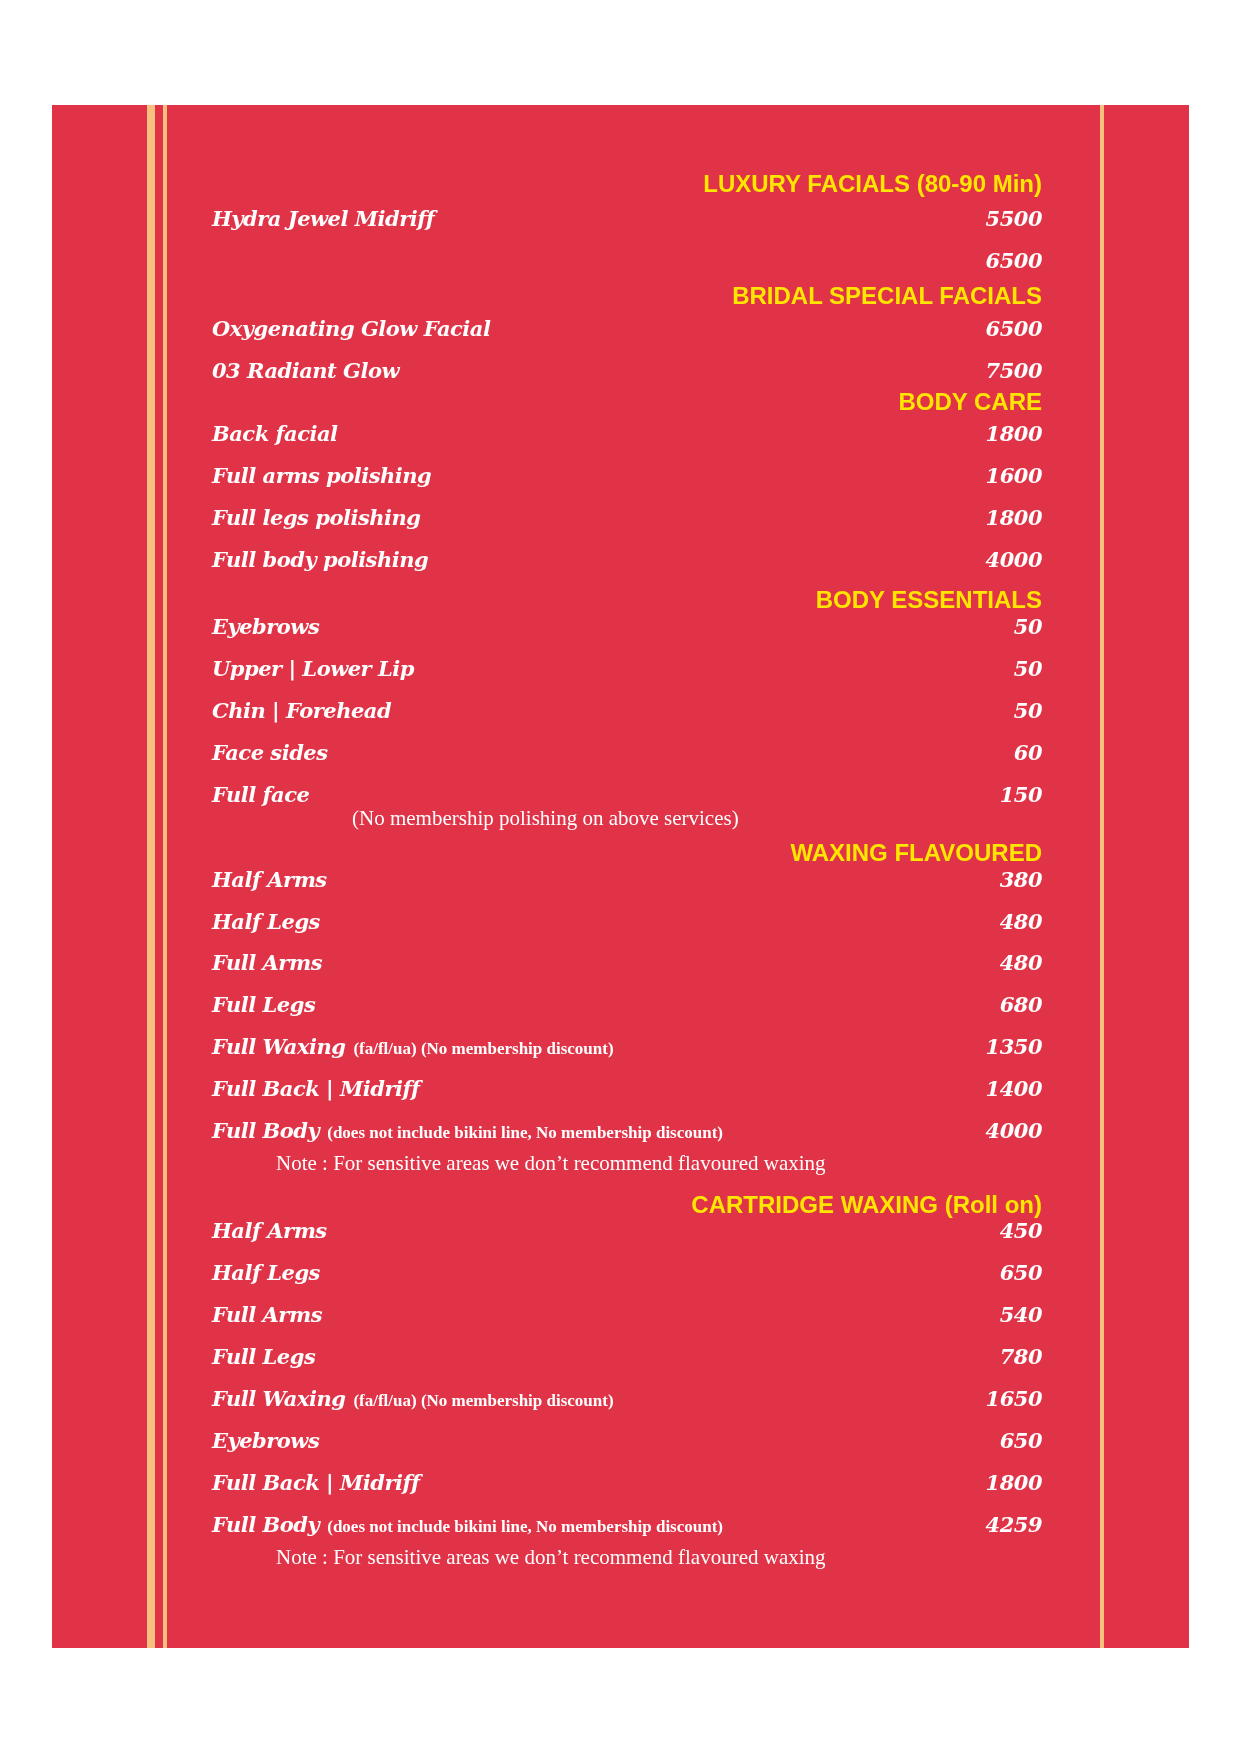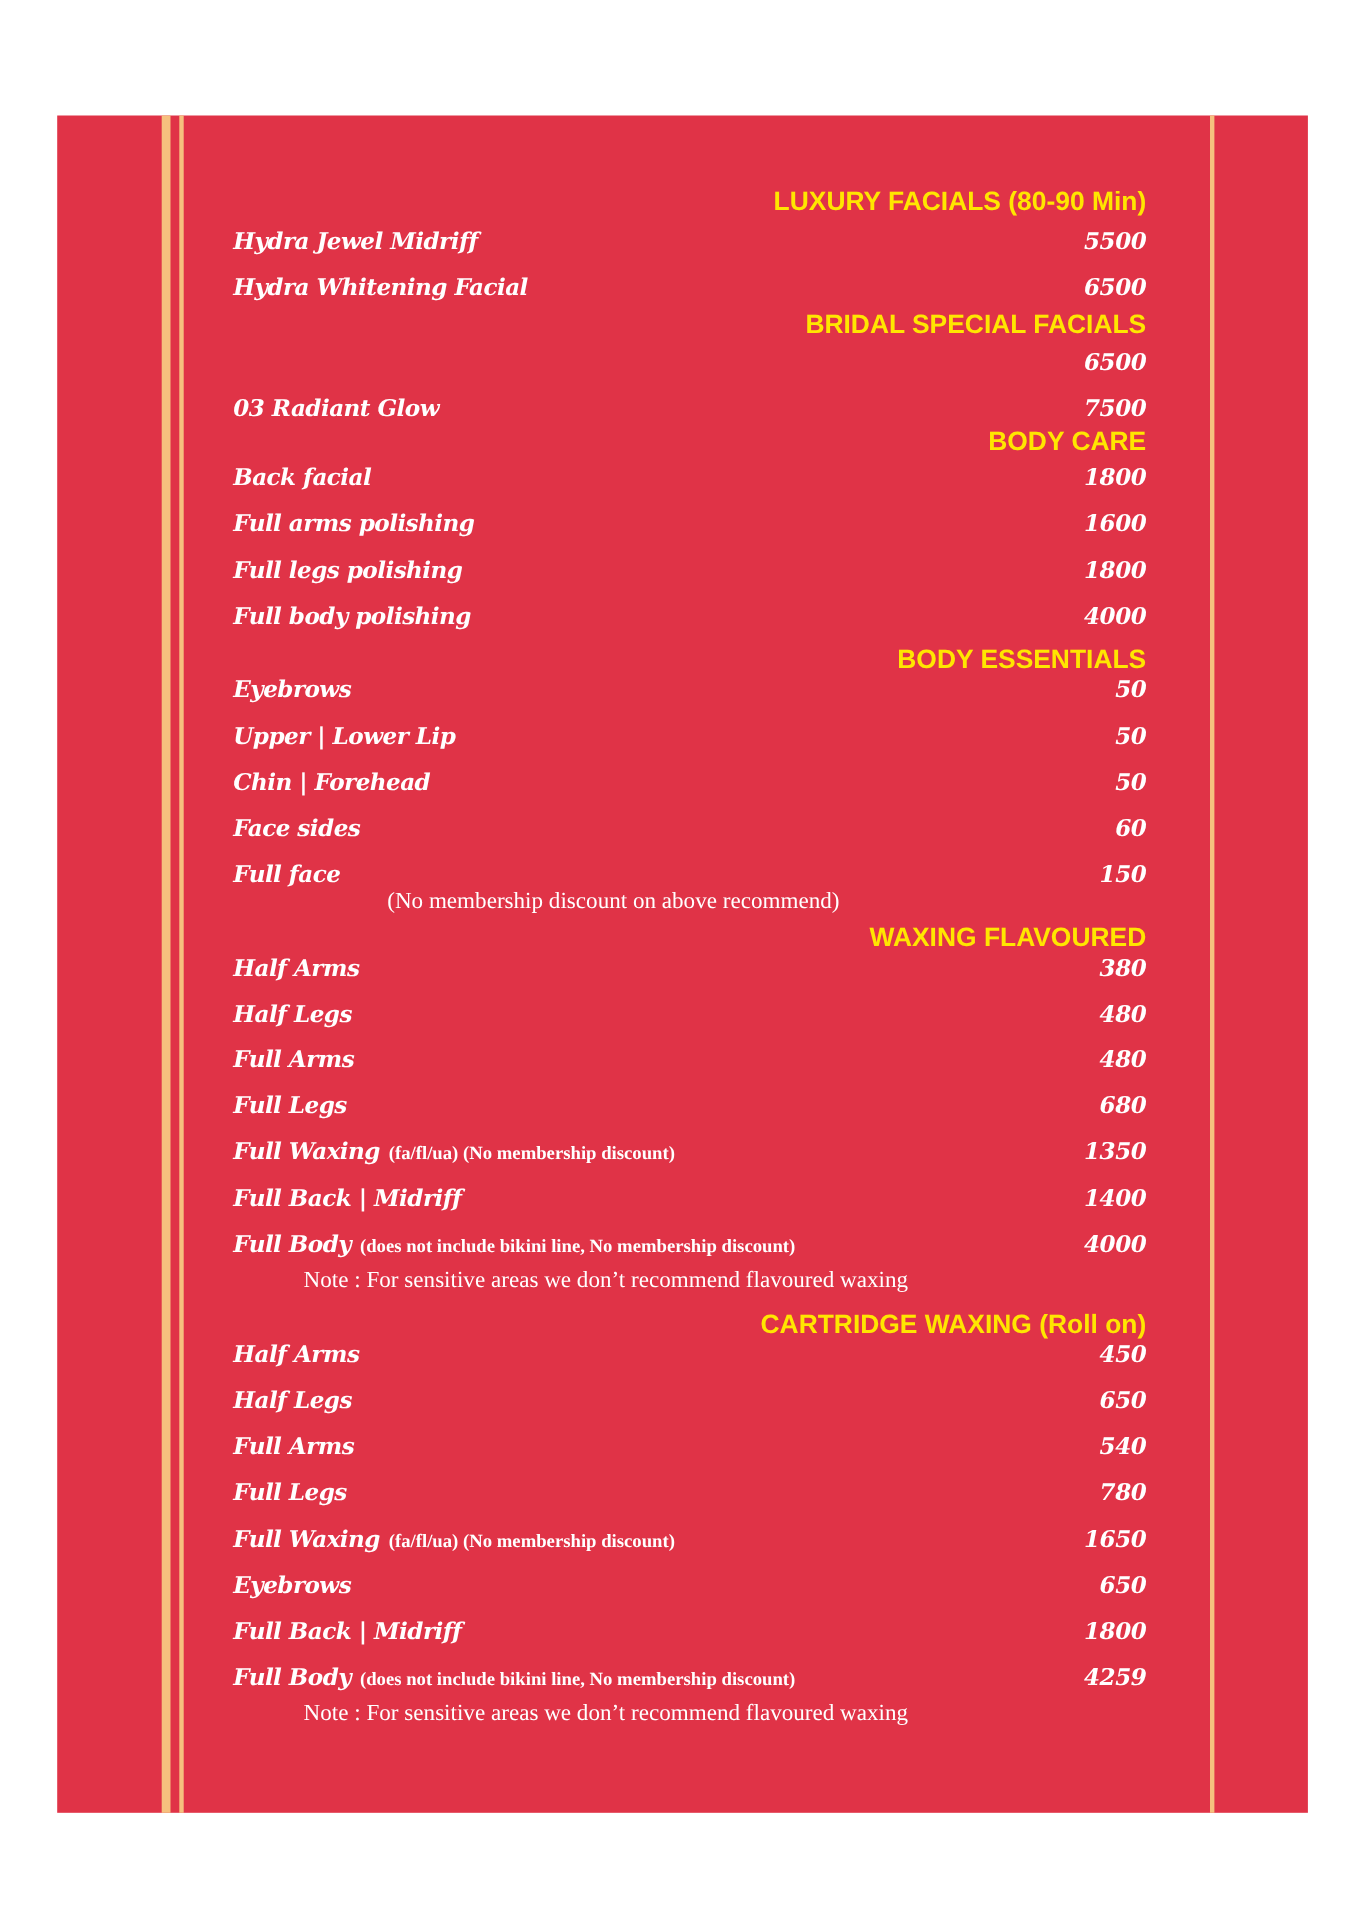--- a/index.html
+++ b/index.html
@@ -22,25 +22,25 @@
   <div class="stripe" style="left:1048px;width:4px;"></div>
 </div>
 
 <div id="menu">
     <div class="heading" style="top: 167px;">LUXURY FACIALS (80-90 Min)</div>
     <div class="row" style="top: 202px;">
       <span class="name"><span>Hydra Jewel Midriff</span></span>
       <span class="price">5500</span>
     </div>
     <div class="row" style="top: 244px;">
-      <span class="name"><span>Hydra Whitening Facial</span></span>
       <span class="price">6500</span>
     </div>
     <div class="heading" style="top: 279px;">BRIDAL SPECIAL FACIALS</div>
     <div class="row" style="top: 312px;">
+      <span class="name"><span>Oxygenating Glow Facial</span></span>
       <span class="price">6500</span>
     </div>
     <div class="row" style="top: 354px;">
       <span class="name"><span>03 Radiant Glow</span></span>
       <span class="price">7500</span>
     </div>
     <div class="heading" style="top: 385px;">BODY CARE</div>
     <div class="row" style="top: 417px;">
       <span class="name"><span>Back facial</span></span>
       <span class="price">1800</span>
@@ -71,21 +71,21 @@
       <span class="price">50</span>
     </div>
     <div class="row" style="top: 736px;">
       <span class="name"><span>Face sides</span></span>
       <span class="price">60</span>
     </div>
     <div class="row" style="top: 778px;">
       <span class="name"><span>Full face</span></span>
       <span class="price">150</span>
     </div>
-    <div class="note" style="top: 804px; left: 352px;">(No membership discount on above recommend)</div>
+    <div class="note" style="top: 804px; left: 352px;">(No membership polishing on above services)</div>
     <div class="heading" style="top: 836px;">WAXING FLAVOURED</div>
     <div class="row" style="top: 863px;">
       <span class="name"><span>Half Arms</span></span>
       <span class="price">380</span>
     </div>
     <div class="row" style="top: 905px;">
       <span class="name"><span>Half Legs</span></span>
       <span class="price">480</span>
     </div>
     <div class="row" style="top: 946px;">

